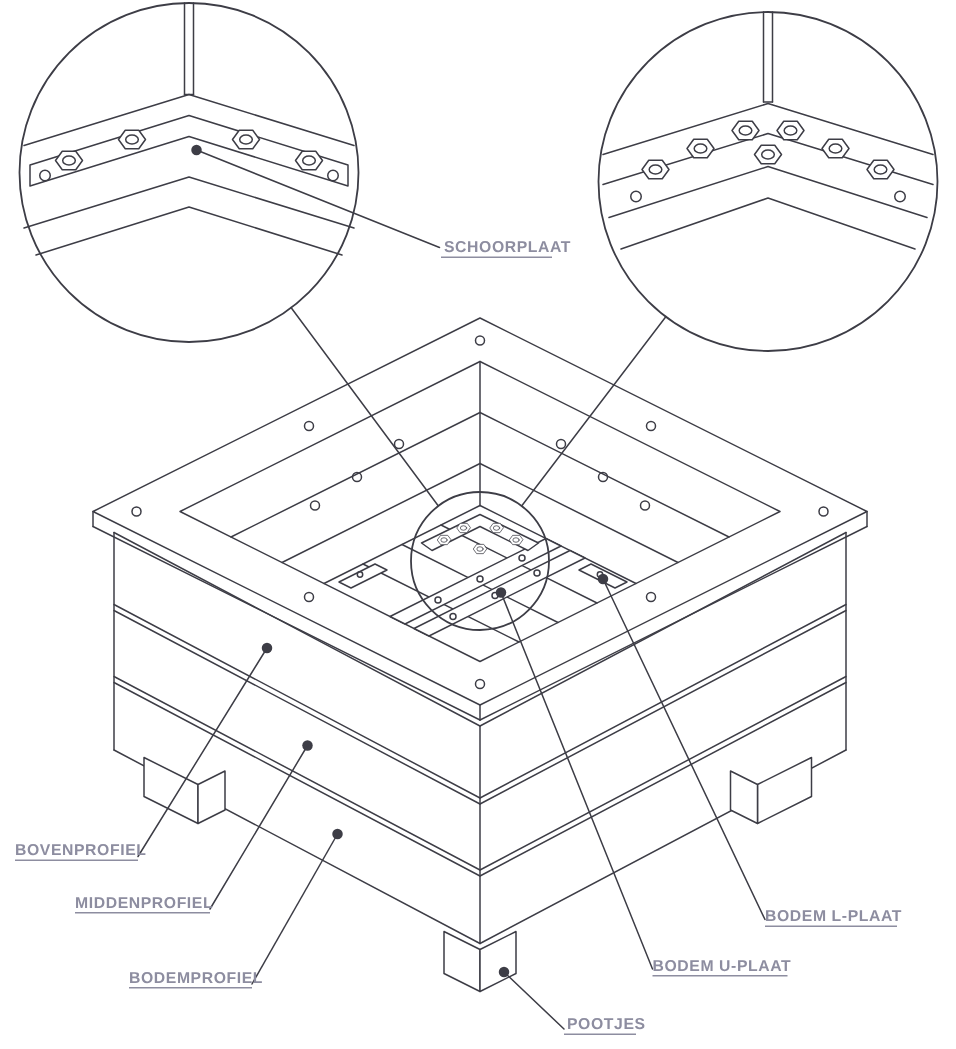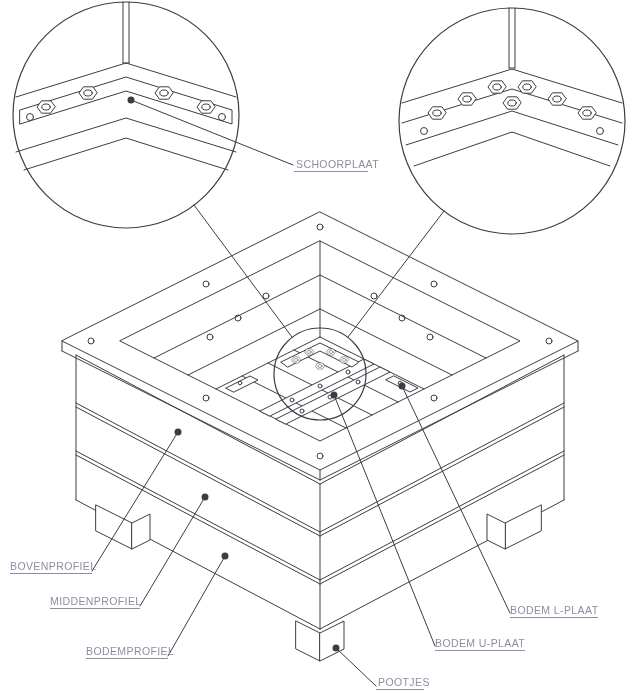--- a/index.html
+++ b/index.html
@@ -1,18 +1,19 @@
 <!DOCTYPE html>
 <html><head>
 <meta charset="utf-8">
 <style>
   html,body { margin:0; padding:0; background:#ffffff; }
   .canvas {
     width:637px; height:699px; background:#ffffff; position:relative; overflow:hidden;
     font-family:"Liberation Sans", sans-serif;
+    font-weight:bold;
   }
   svg { display:block; }
   .ln  { stroke:#3d3d46; stroke-width:1; fill:none; stroke-linecap:round; stroke-linejoin:round; }
   .ln2 { stroke:#3d3d46; stroke-width:1.2; fill:none; }
   .fw  { fill:#ffffff; }
   .dot { fill:#3d3d46; stroke:none; }
   .ul  { stroke:#8d8da0; stroke-width:1; }
   text.lbl {
     font-family:"Liberation Sans", sans-serif;
     font-size:10.5px; letter-spacing:0.4px; fill:#8d8da0;

